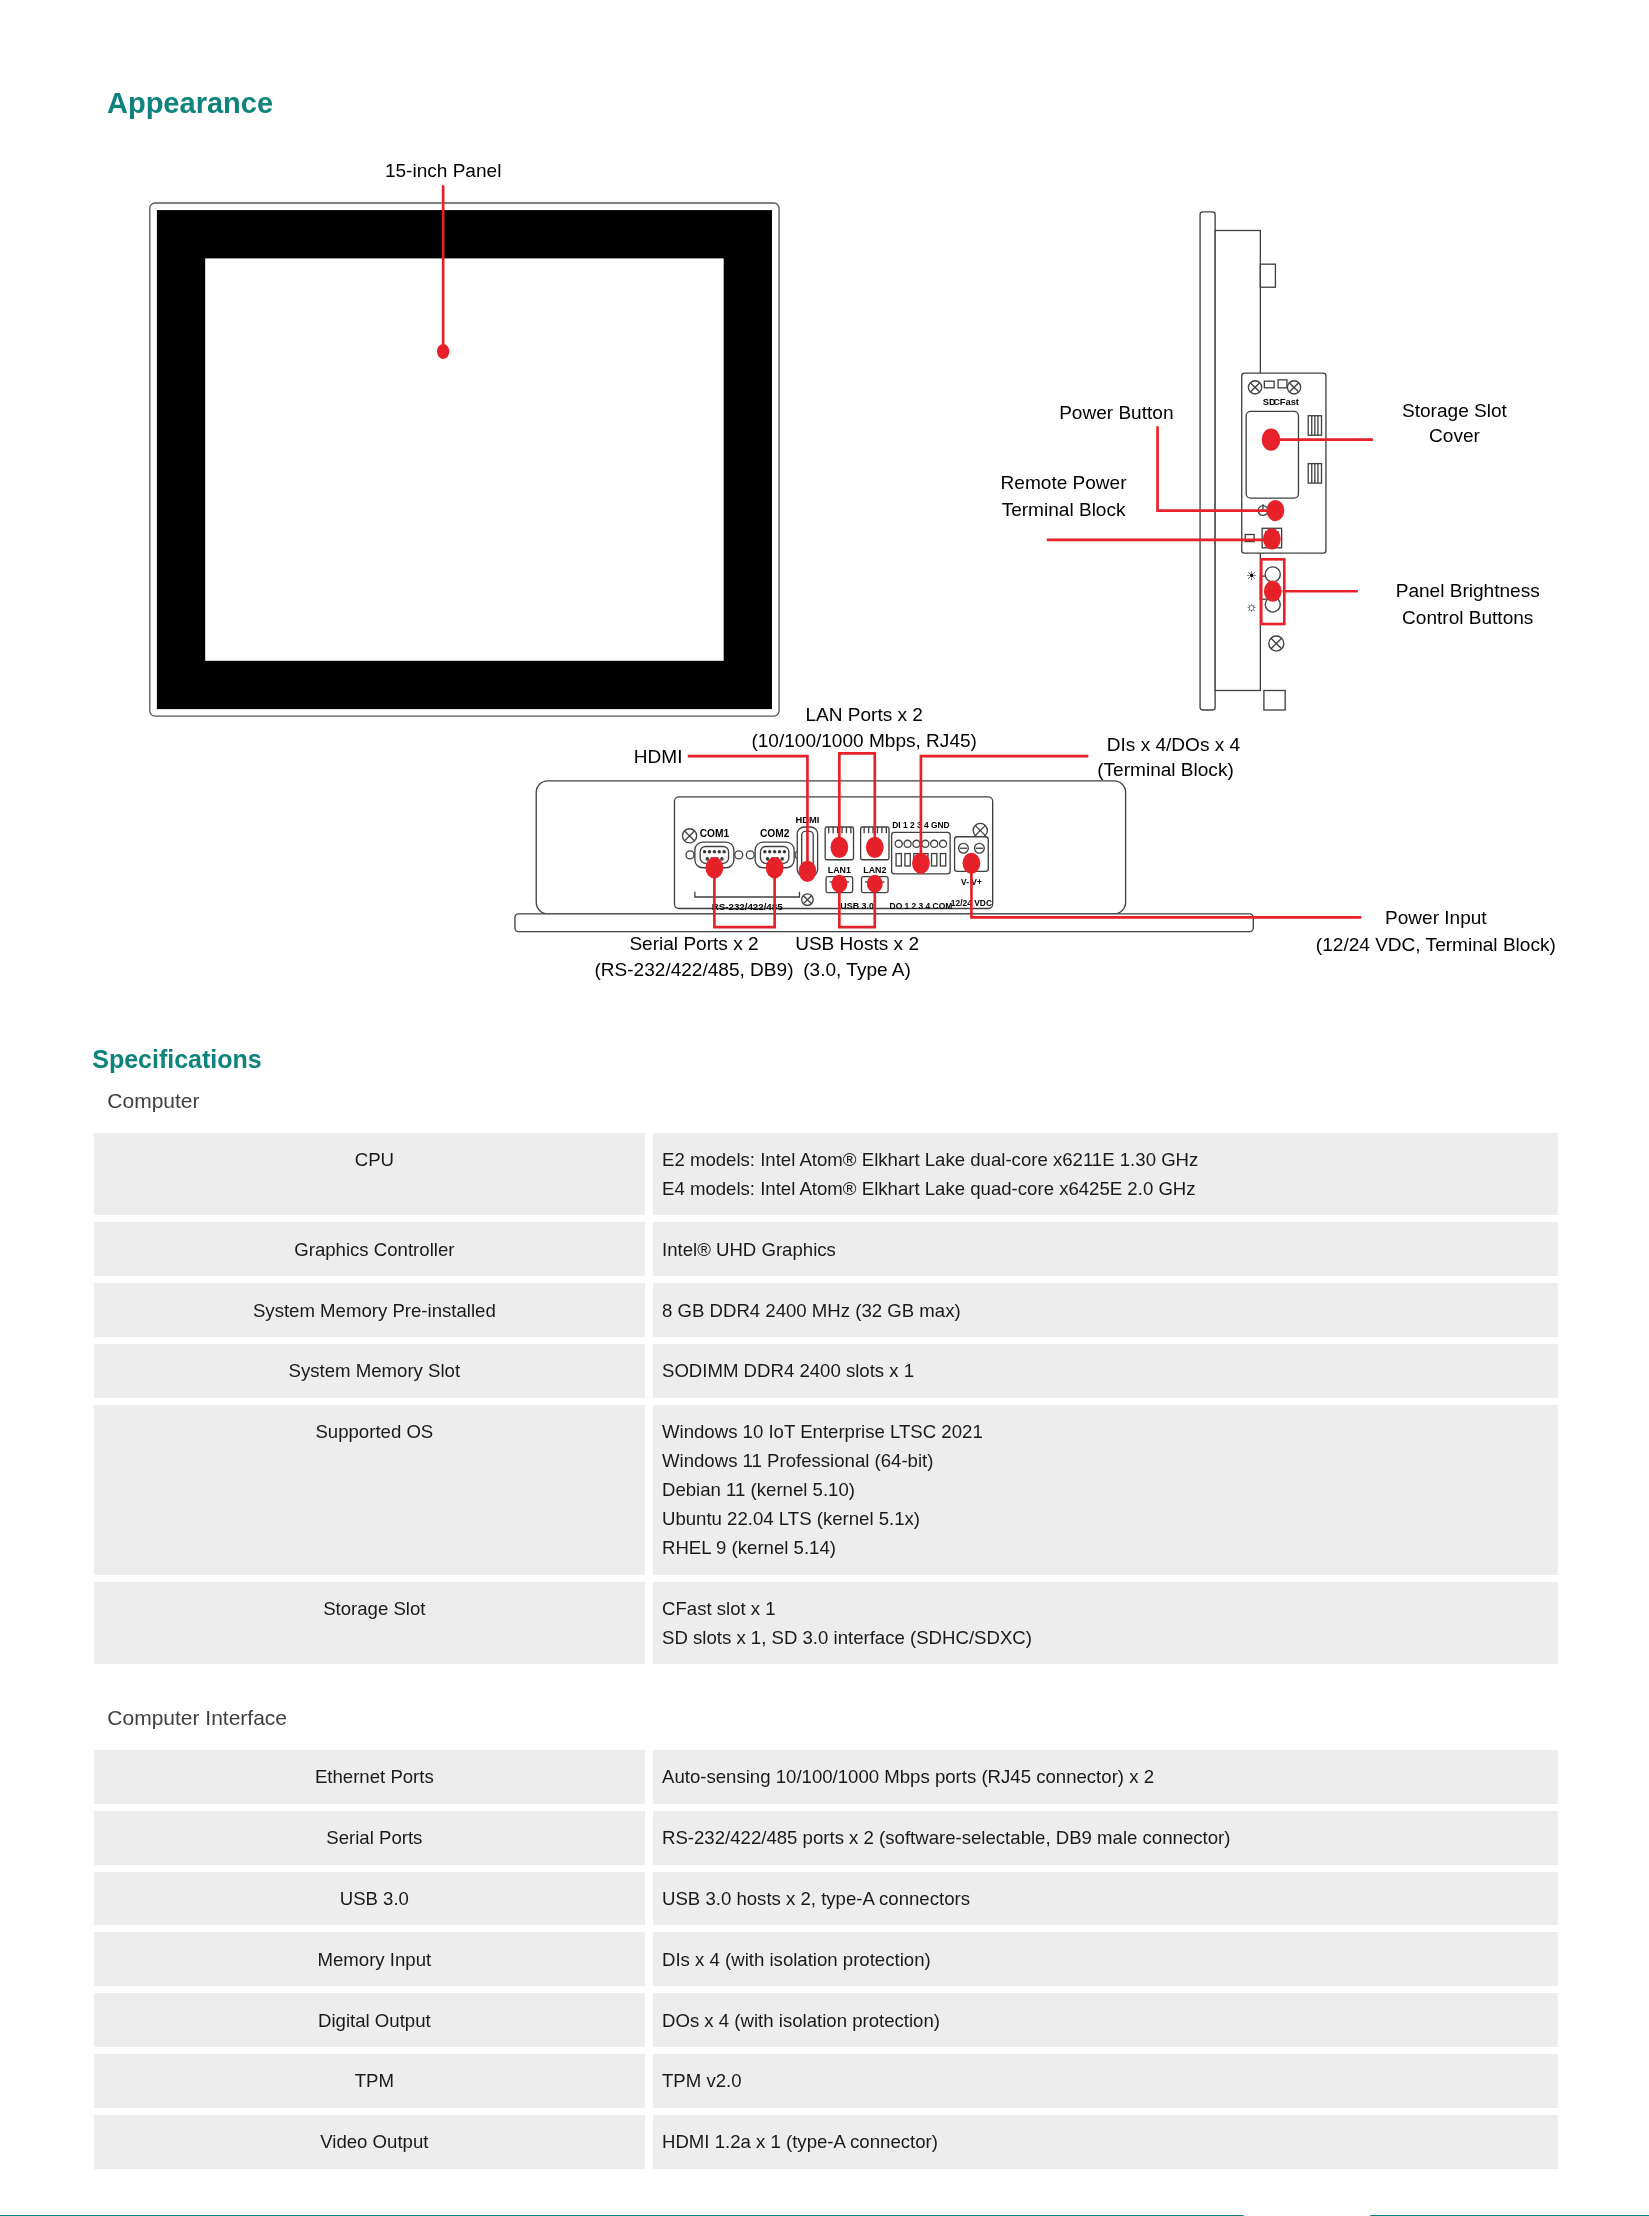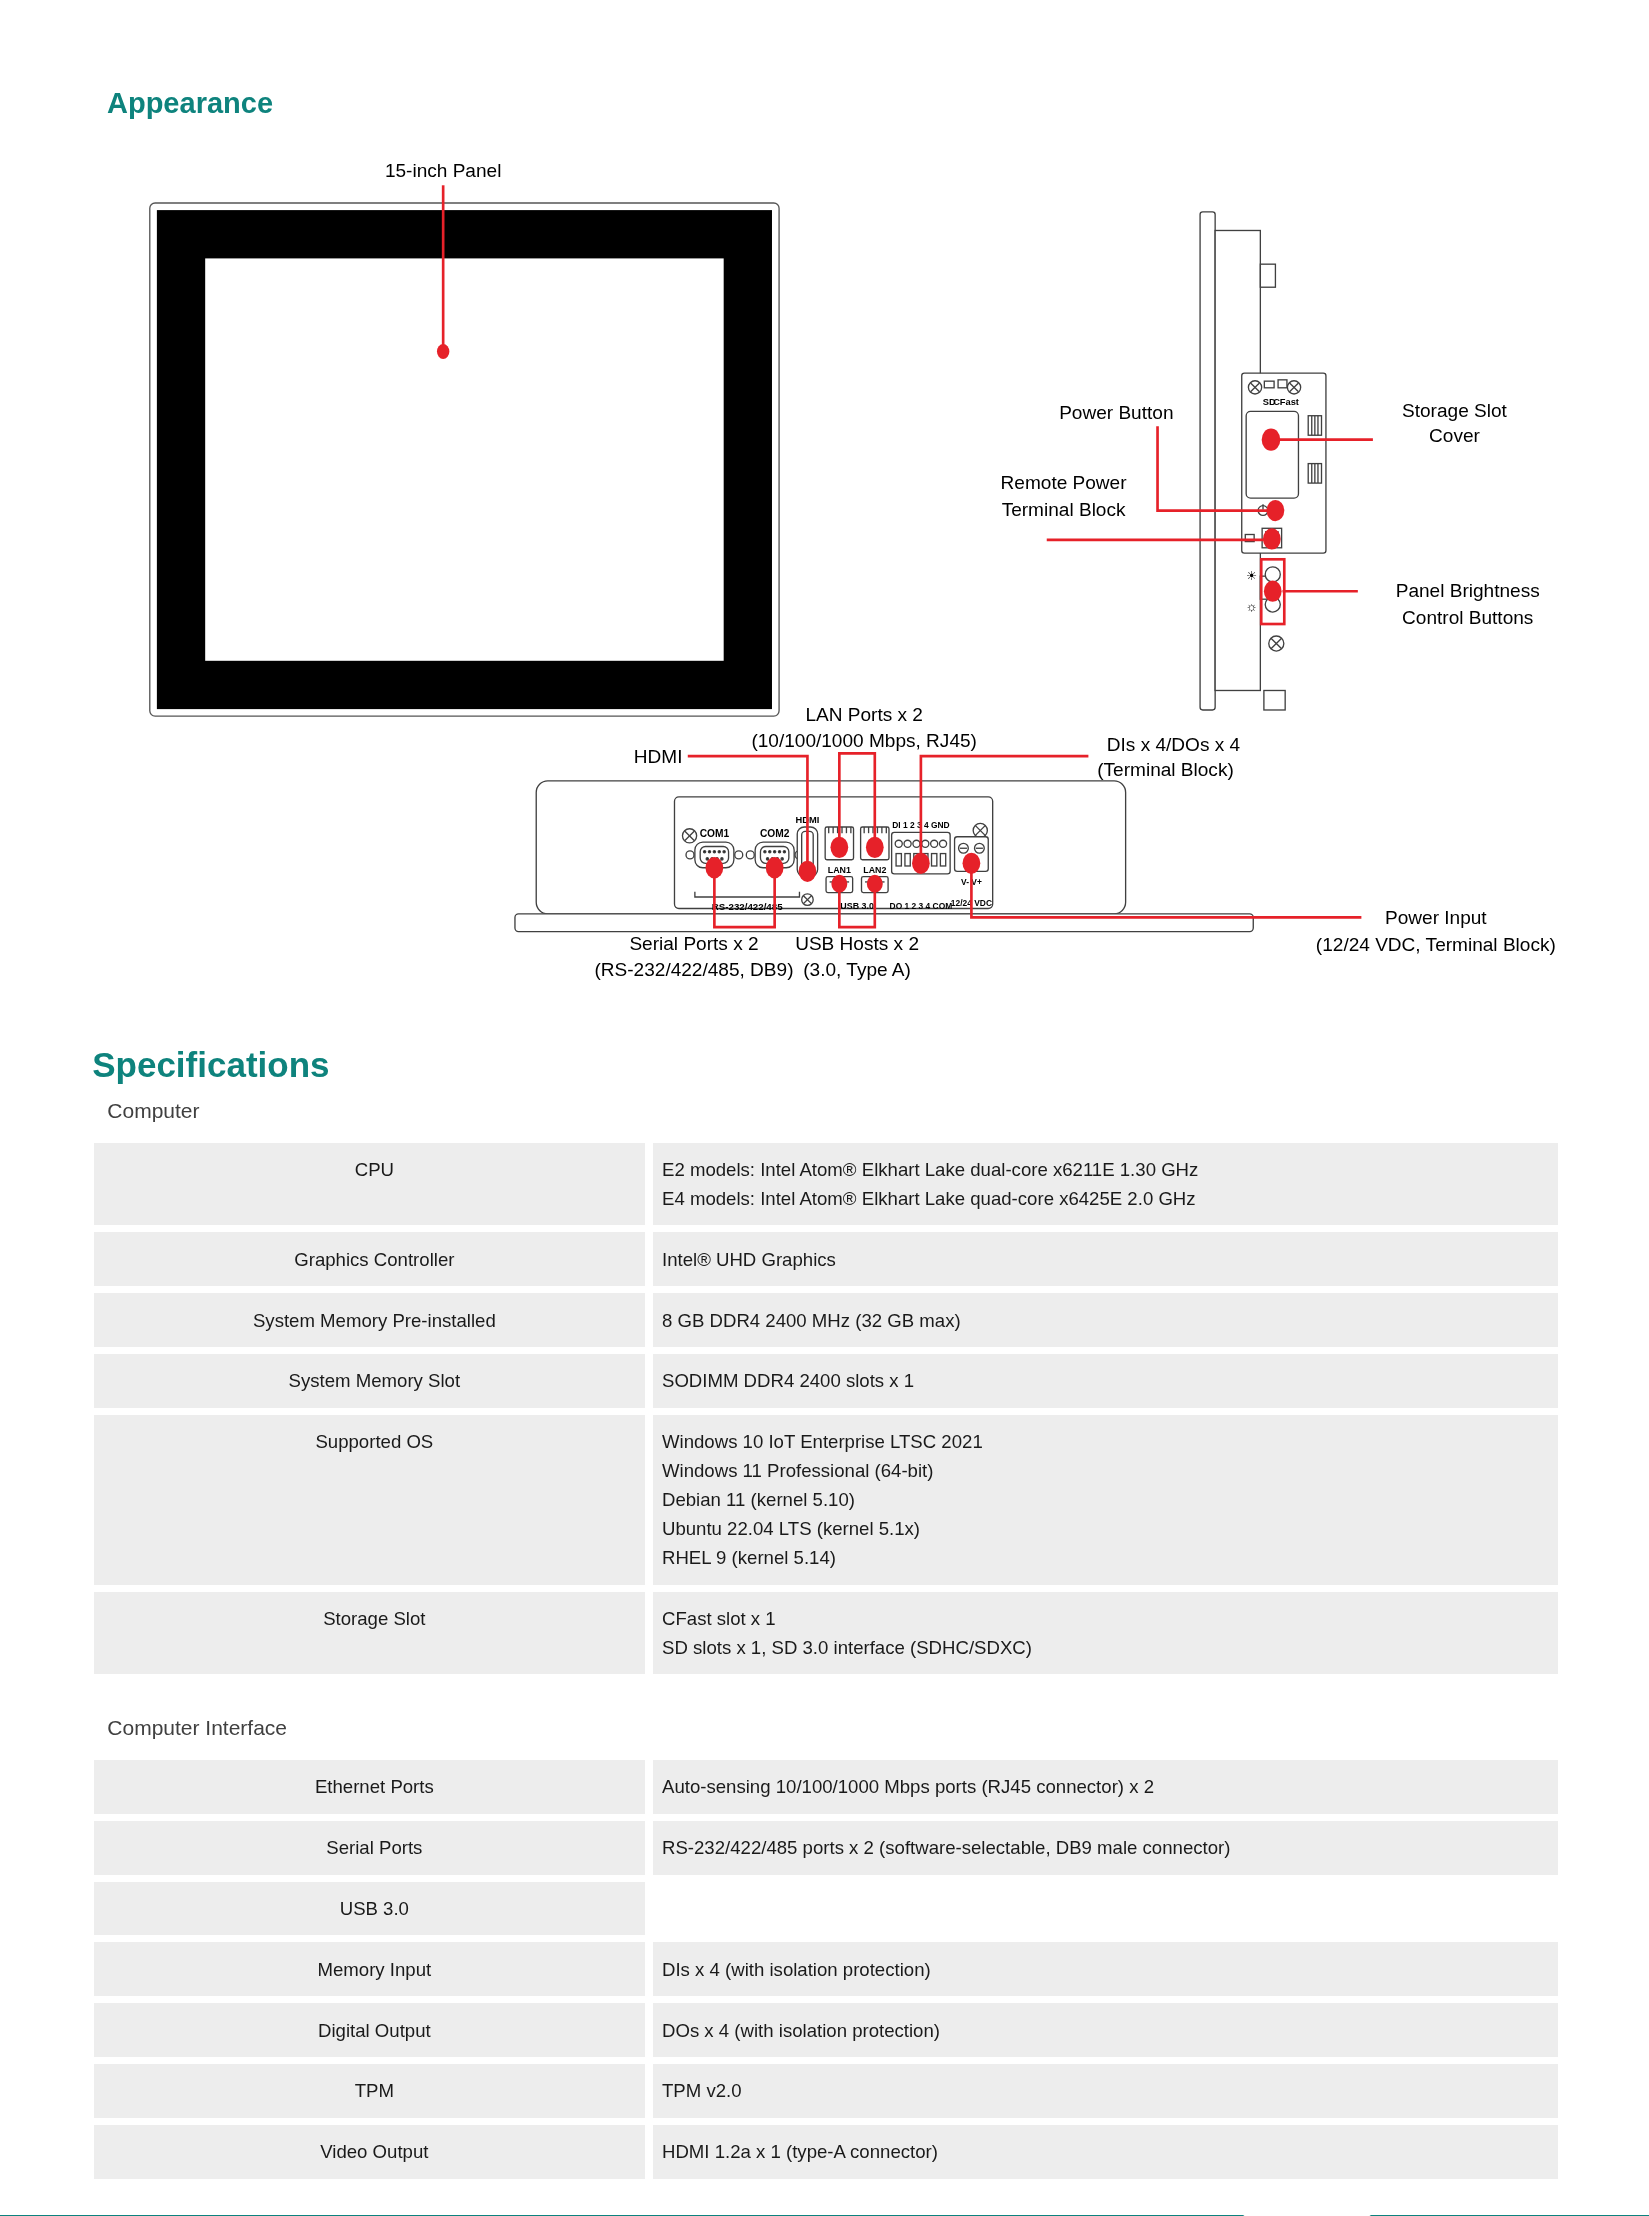--- a/index.html
+++ b/index.html
@@ -7,21 +7,21 @@
   .page{position:relative;width:1649px;height:2332px;background:#fff;overflow:hidden;}
   .h1{position:absolute;left:107px;font-size:29px;font-weight:bold;color:#0e837d;letter-spacing:0;}
   #appearance-heading{top:87px;}
   
   #diagram{position:absolute;left:0;top:0;width:1649px;height:2332px;}
   #diagram text{fill:#000;}
   .callout-label{font-size:43px;}
   .engrave{font-weight:bold;}
   
   #specs{position:absolute;left:94px;top:1047px;width:1464px;}
-  .spec-h1{font-size:35px;font-weight:bold;color:#0e837d;margin:0 0 16px -1.8px;line-height:1;}
+  .spec-h1{font-size:25px;font-weight:bold;color:#0e837d;margin:0 0 16px -1.8px;line-height:1;}
   .section-title{font-size:21px;font-weight:400;color:#404040;margin:0 0 19.5px 13.3px;line-height:1.2;}
   .section-title.second{margin-top:41px;}
   .spec-table{display:flex;flex-direction:column;gap:7px;}
   .spec-row{display:flex;gap:8px;}
   .cell{background:#ededed;box-sizing:border-box;padding:12.4px 8.9px 12.4px 18.6px;}
   .cell-label{width:551px;flex:0 0 auto;text-align:center;}
   .cell-value{flex:1 1 auto;padding-left:9px;}
   .line{font-size:18.6px;line-height:29px;min-height:29px;white-space:nowrap;}
   
   #footer{position:absolute;left:0;bottom:0;width:1649px;height:117px;background:#0d837e;}
@@ -360,20 +360,23 @@
             <div class="line">Serial Ports</div>
           </div>
         <div class="cell cell-value">
           <div class="line">RS-232/422/485 ports x 2 (software-selectable, DB9 male connector)</div>
         </div>
       </div>
       <div class="spec-row">
         <div class="cell cell-label">
             <div class="line">USB 3.0</div>
           </div>
+        <div class="cell cell-value">
+          <div class="line">USB 3.0 hosts x 2, type-A connectors</div>
+        </div>
       </div>
       <div class="spec-row">
         <div class="cell cell-label">
             <div class="line">Memory Input</div>
           </div>
         <div class="cell cell-value">
           <div class="line">DIs x 4 (with isolation protection)</div>
         </div>
       </div>
       <div class="spec-row">

